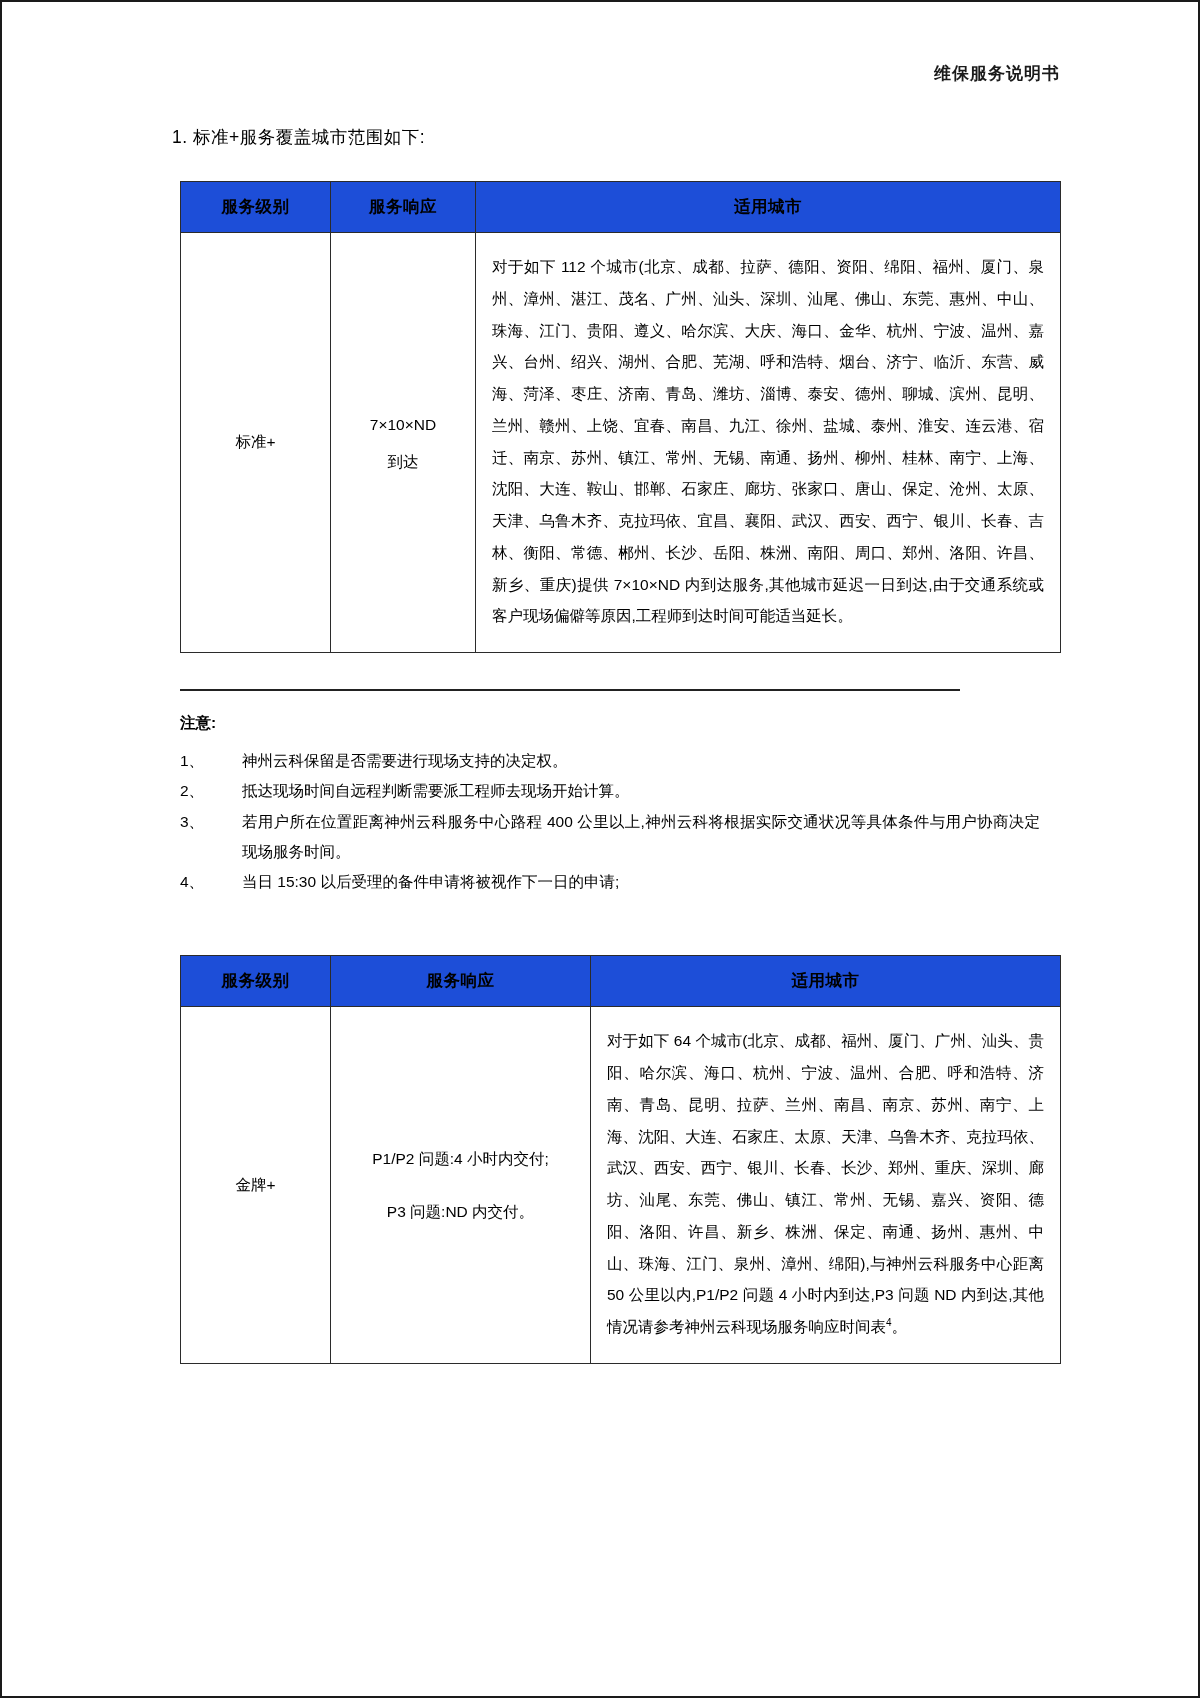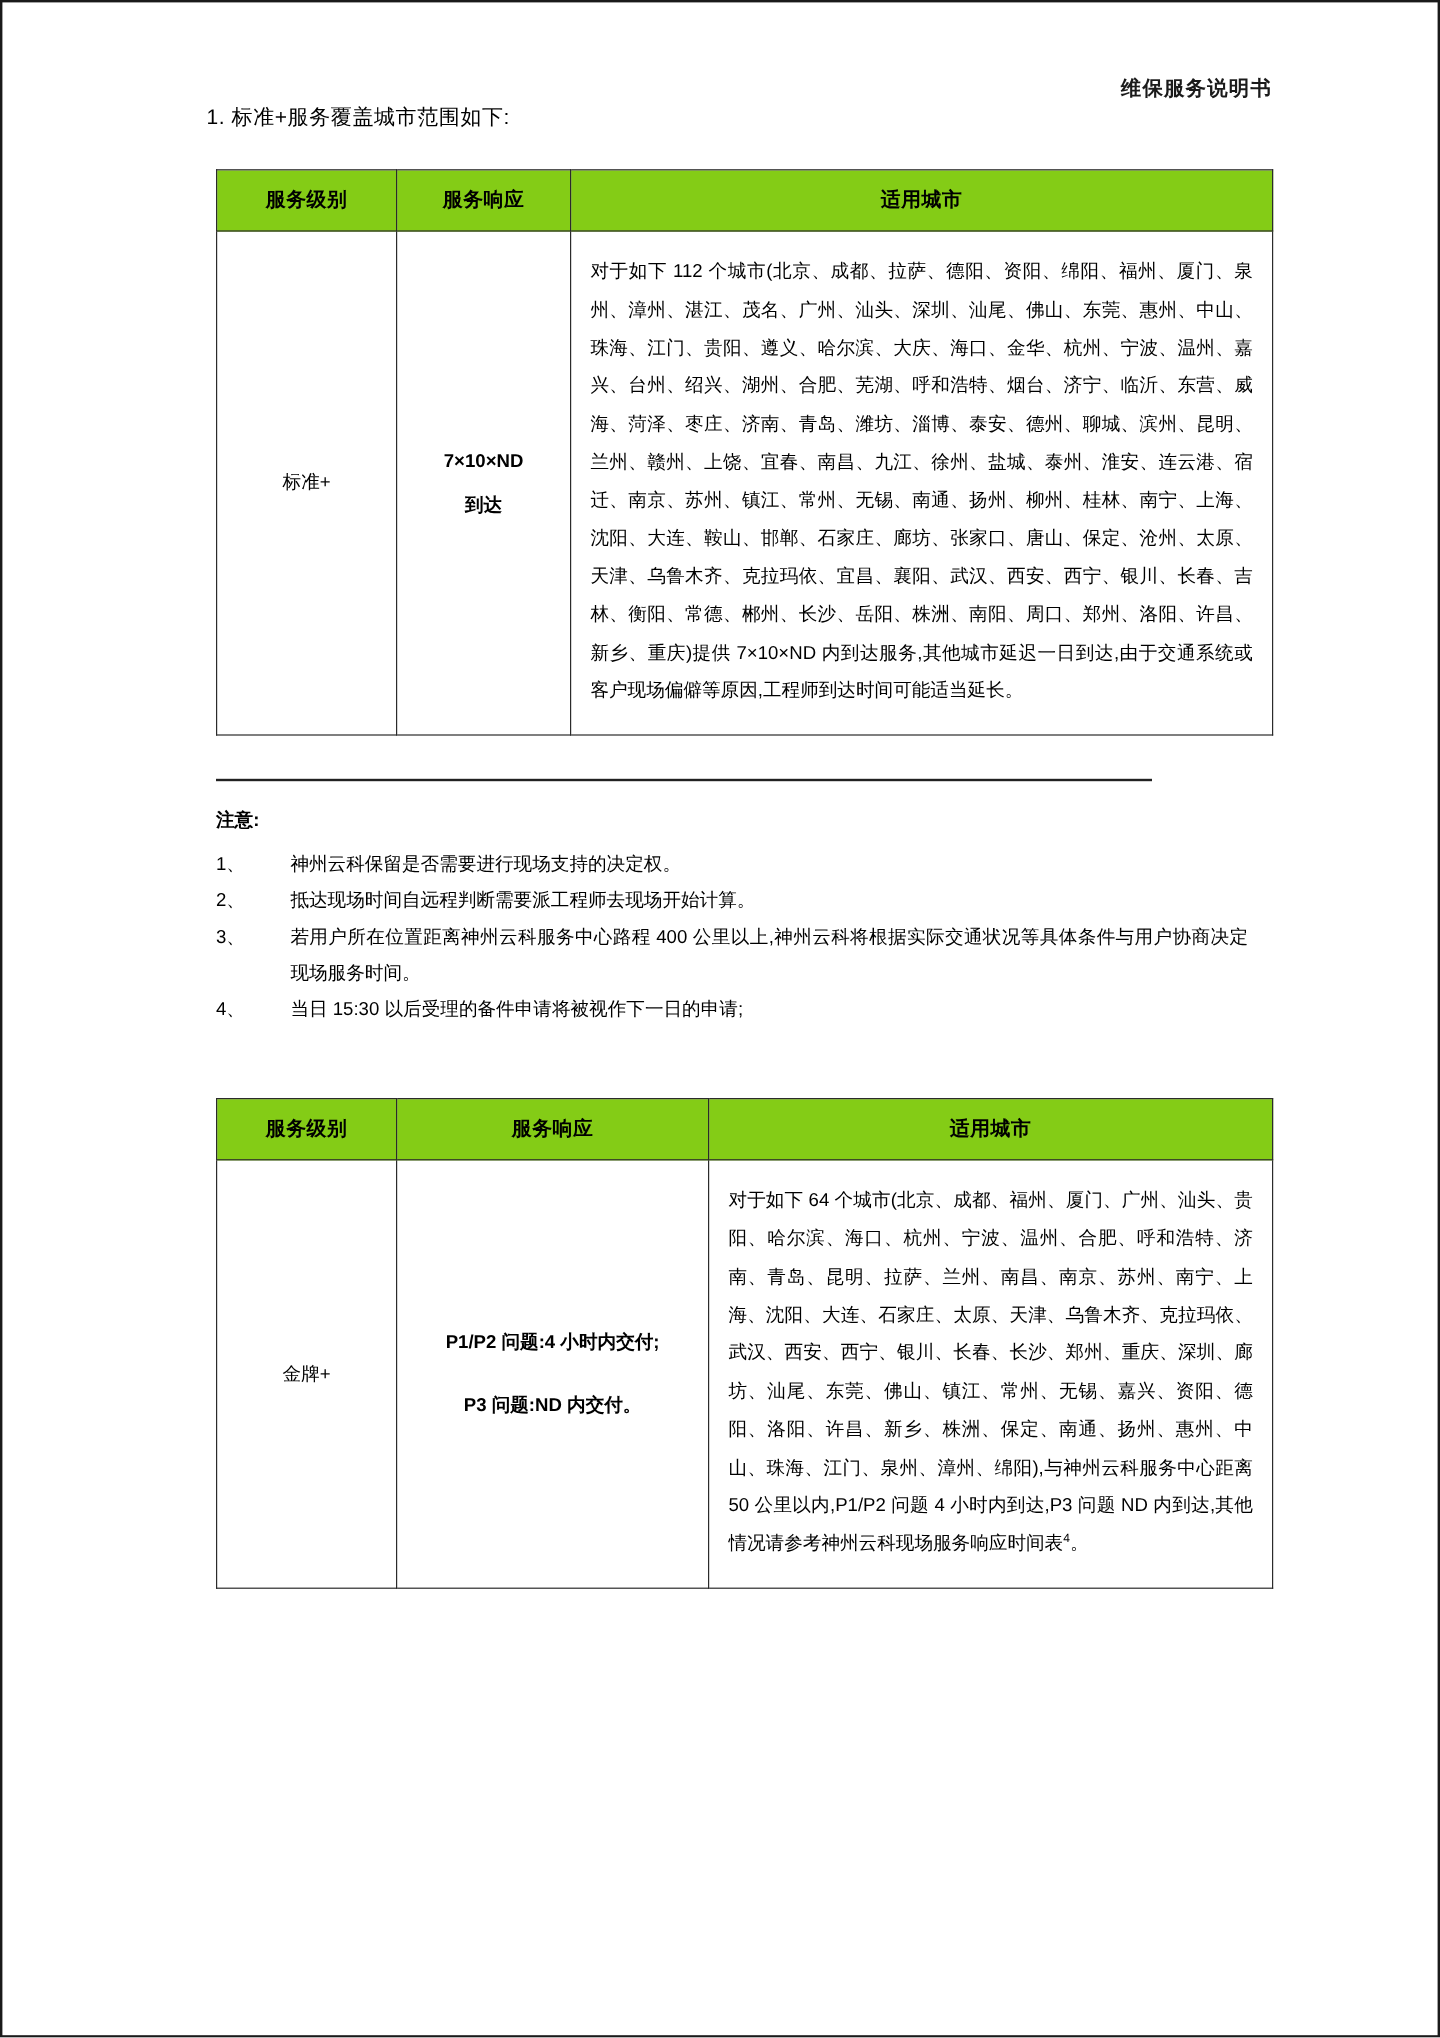--- a/index.html
+++ b/index.html
@@ -31,20 +31,21 @@
     padding: 60px 100px 40px 100px;
     box-sizing: border-box;
   }
   .header {
     text-align: right;
     font-size: 17px;
     font-weight: bold;
     color: #1a1a1a;
     letter-spacing: 1px;
     padding-right: 38px;
+    margin-bottom: 40px;
   }
   .section-title {
     font-size: 17.5px;
     font-weight: normal;
     color: #000;
     margin: 0 0 32px 70px;
     letter-spacing: 0.5px;
   }
   table.doc-table {
     border-collapse: collapse;
@@ -55,21 +56,21 @@
   table.doc-table th,
   table.doc-table td {
     border: 1.5px solid #2b2b2b;
     vertical-align: middle;
   }
   table.doc-table th {
     font-size: 16.5px;
     font-weight: bold;
     padding: 14px 16px;
     text-align: center;
-    background: #84cc16;
+    background: #1d4ed8;
     letter-spacing: 0.5px;
   }
   td.level-cell {
     font-size: 15.5px;
     text-align: center;
     padding: 10px 4px;
   }
   td.resp-cell {
     font-size: 15.5px;
     text-align: center;
@@ -129,21 +130,21 @@
     letter-spacing: 1px;
   }
   .footer .sep {
     font-weight: normal;
     padding: 0 4px;
   }
   sup {
     font-size: 10px;
     vertical-align: super;
   }
-  .resp-line { display: block; font-weight: bold; }
+  .resp-line { display: block; }
   .resp-line + .resp-line { margin-top: 22px; }
 </style>
 </head>
 <body>
 
 <div class="page">
   <div class="page-inner">
 
     <div class="header">维保服务说明书</div>
 

